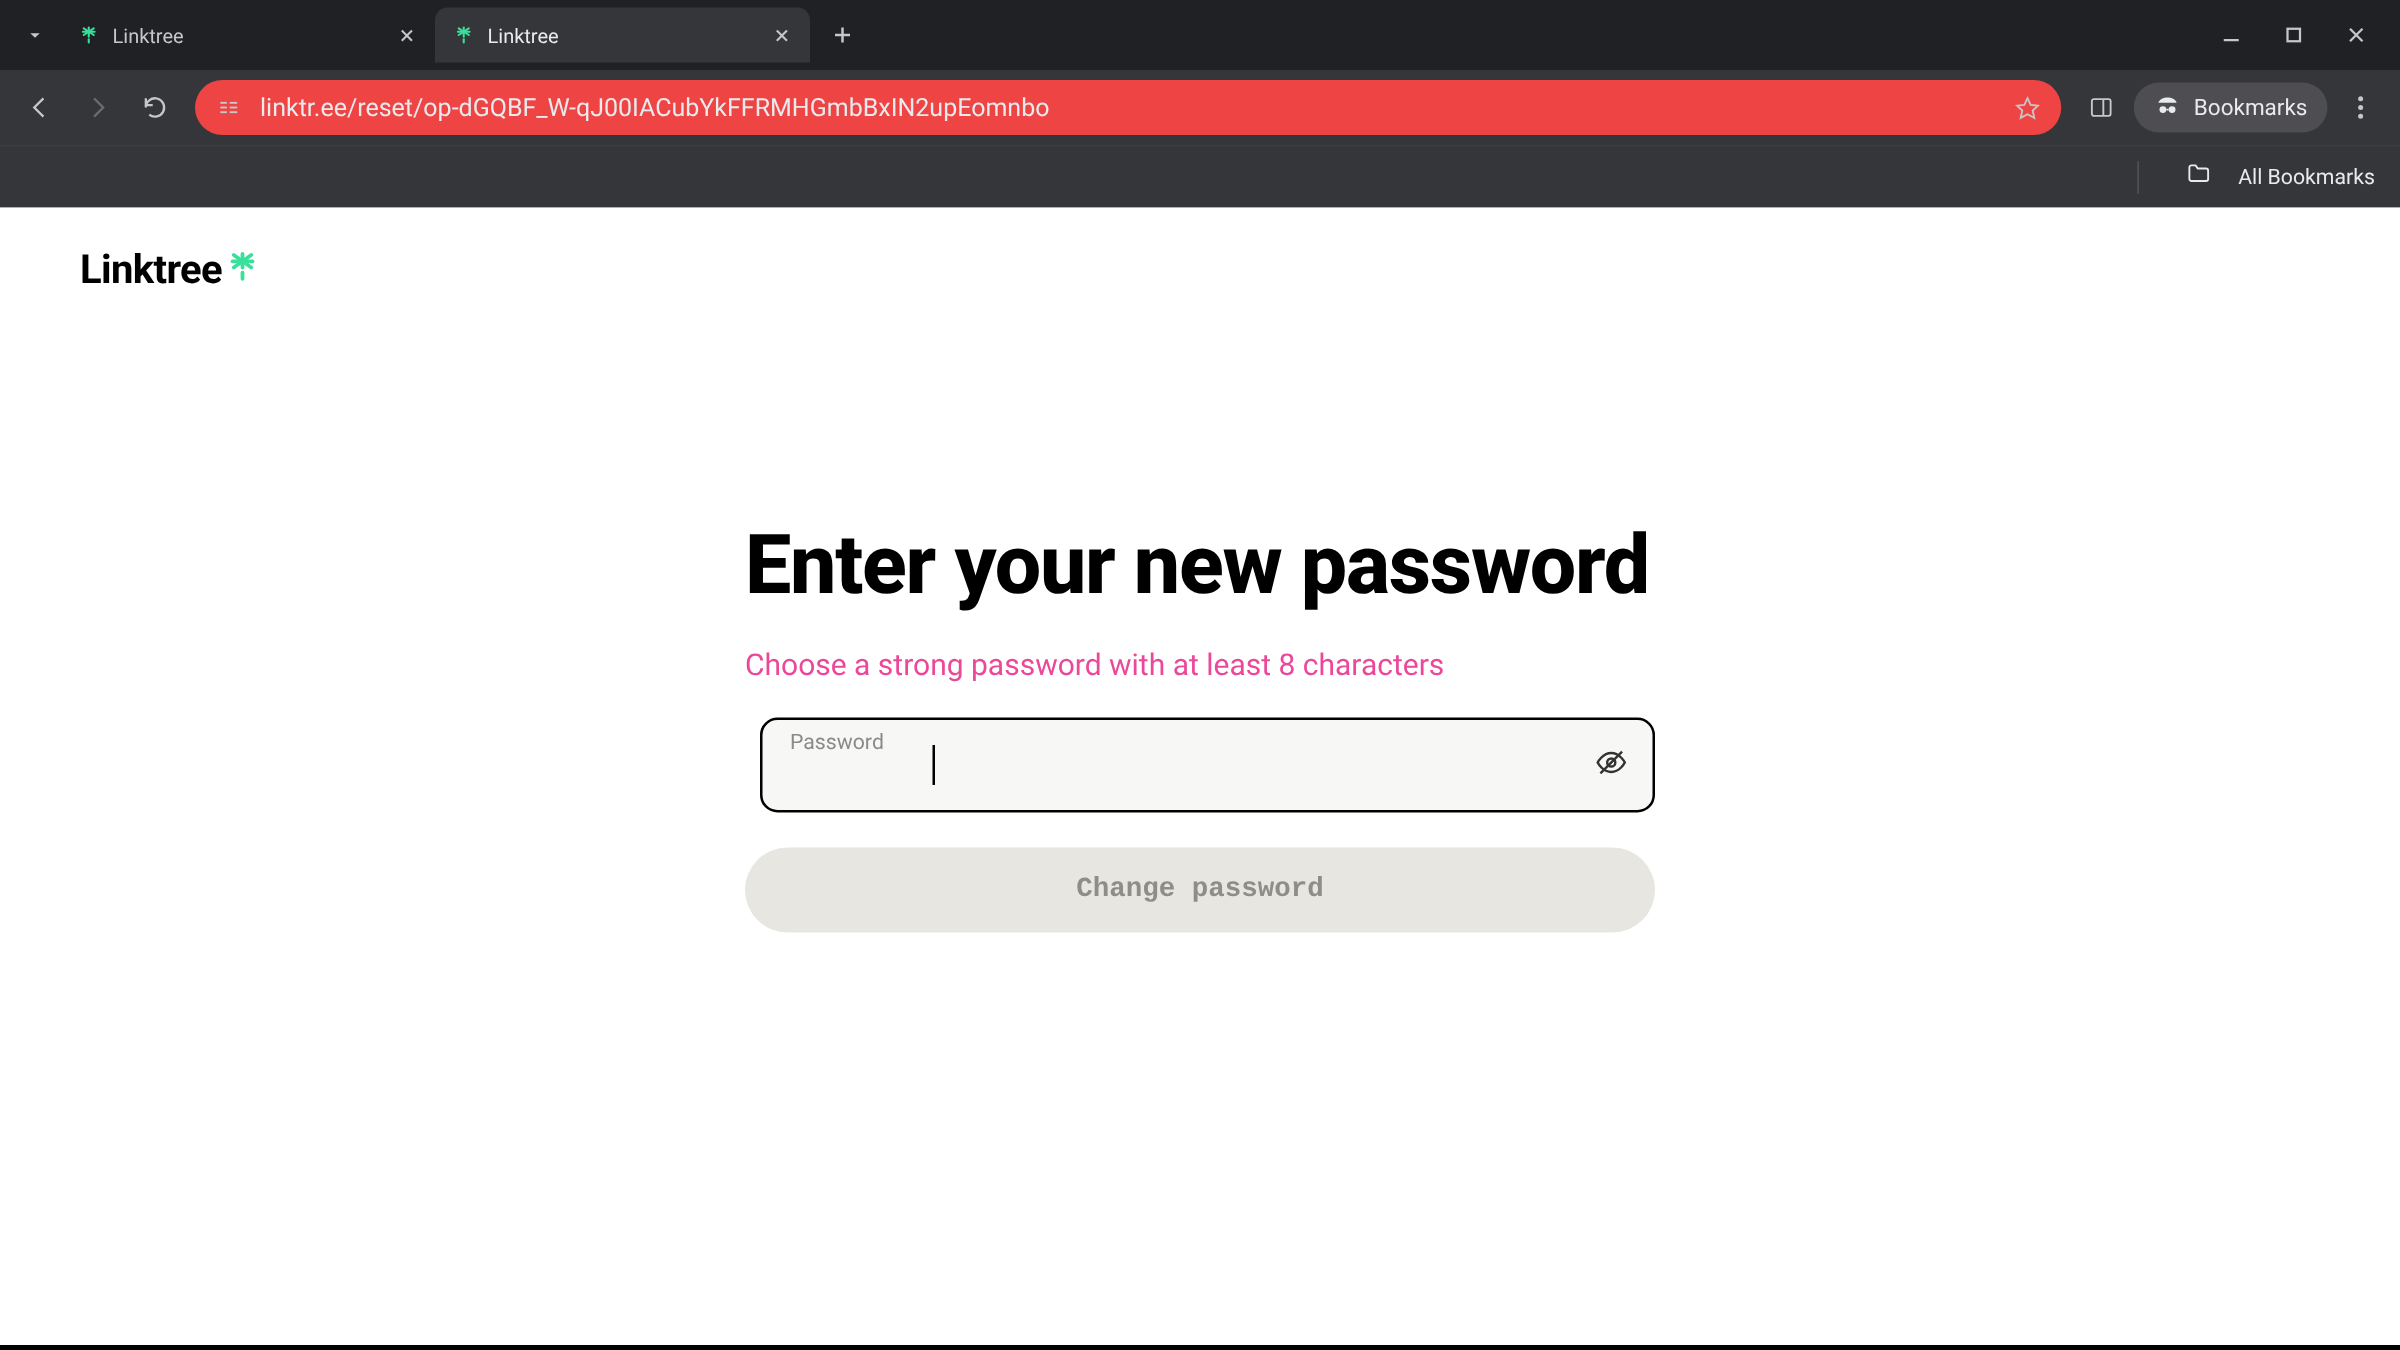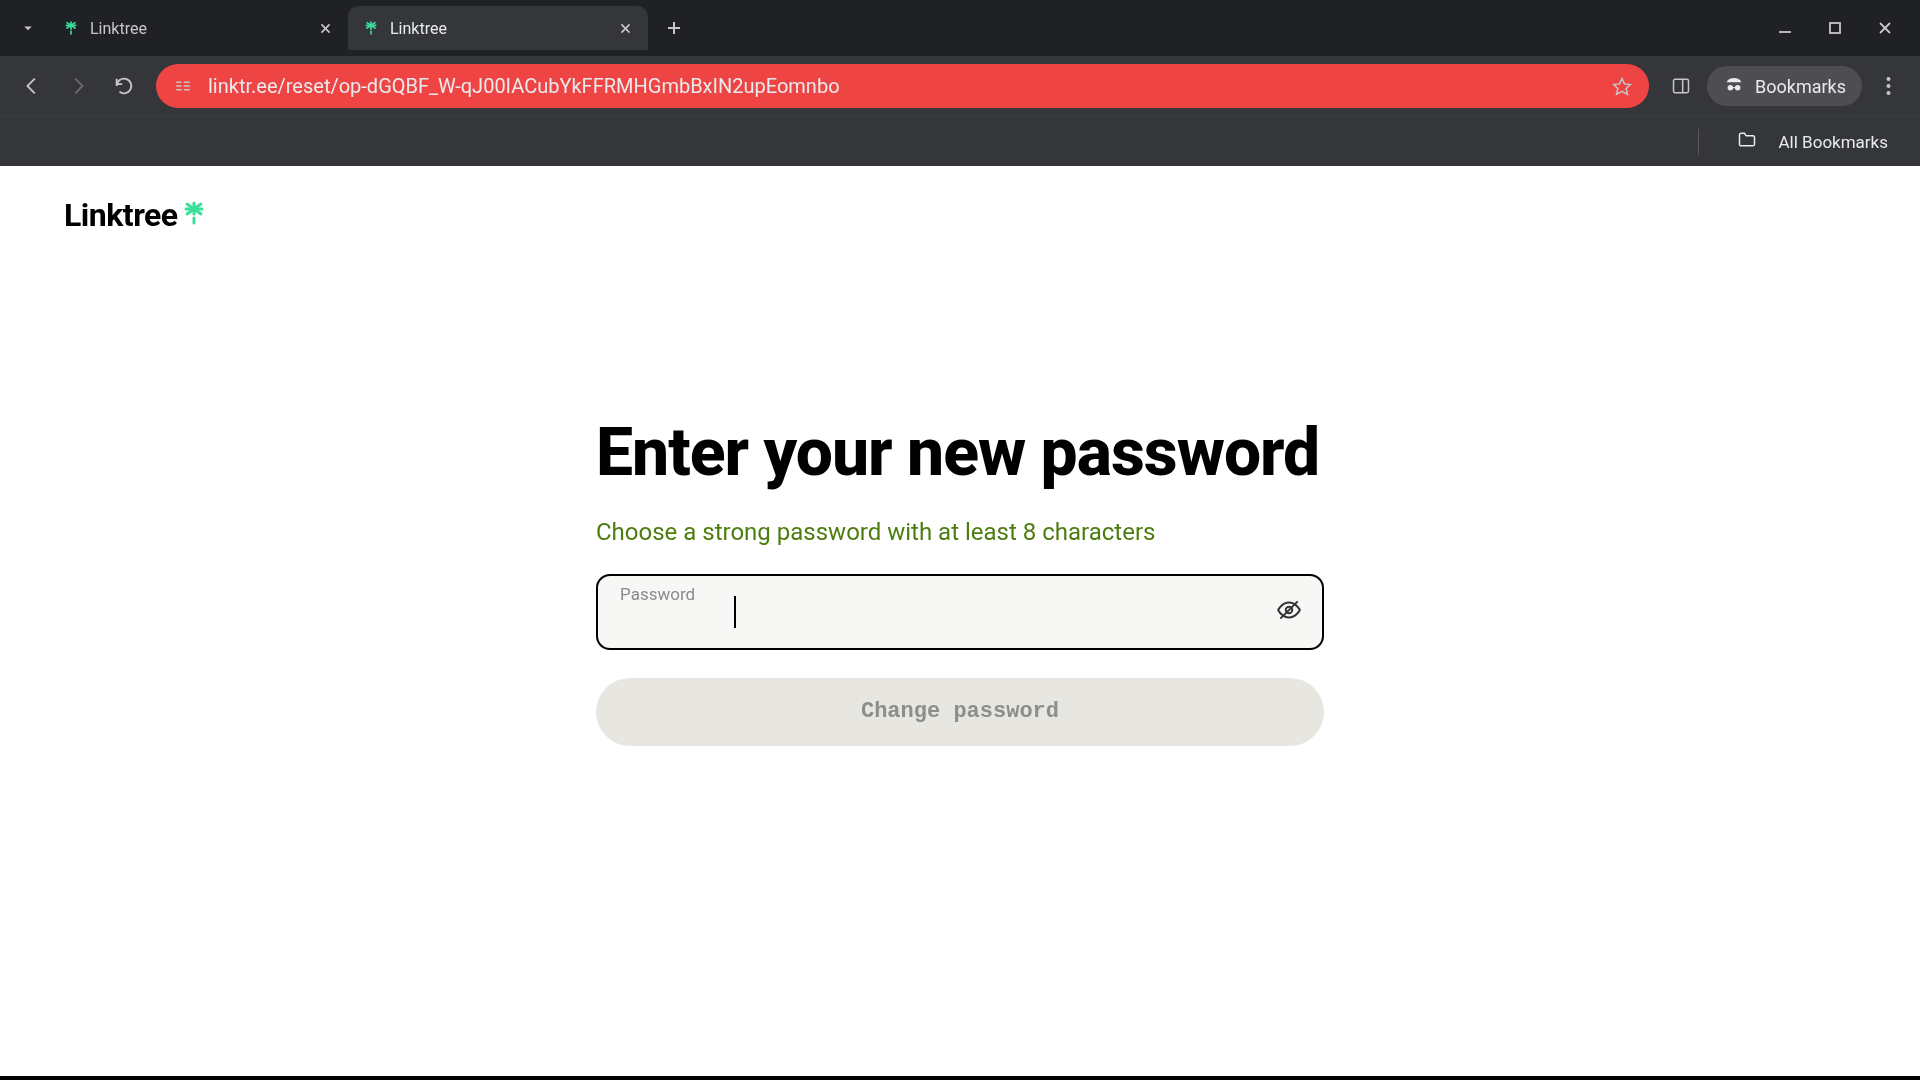--- a/index.html
+++ b/index.html
@@ -34,35 +34,35 @@
   .omnibox .url { color:#e8eaed; font-size: 20px; white-space: nowrap; overflow:hidden; }
   .omnibox .star { margin-left:auto; width:22px; height:22px; display:flex; align-items:center; justify-content:center; }
   .omnibox .star svg { width:20px; height:20px; stroke:#c7c7c7; stroke-width:1.8; fill:none; }
   .ext-btn { width:40px; height:40px; display:flex; align-items:center; justify-content:center; }
   .ext-btn svg { width:20px; height:20px; stroke:#c7c7c7; stroke-width:1.8; fill:none; }
   .incognito-pill { display:flex; align-items:center; gap:10px; background:#4d4d52; color:#e8eaed; height:40px; padding: 0 16px; border-radius: 20px; font-size: 18px; }
   .incognito-pill svg { width:22px; height:22px; fill:#e8eaed; }
   .menu-btn { width:40px; height:40px; display:flex; align-items:center; justify-content:center; }
   .menu-btn svg { width:5px; height:20px; fill:#c7c7c7; }
 
-  .bookmarksbar { display:flex; align-items:center; justify-content:flex-end; height: 50px; background:#35363a; border-top: 1px solid rgba(255,255,255,0.04); padding-right: 32px; gap: 22px; color:#e8eaed; font-size: 17px; }
+  .bookmarksbar { display:flex; align-items:center; justify-content:flex-end; height: 50px; background:#35363a; border-top: 1px solid rgba(255,255,255,0.04); padding-right: 20px; gap: 22px; color:#e8eaed; font-size: 17px; }
   .bookmarksbar .sep { width:1px; height: 26px; background:#5a5a5e; margin-right: 16px; }
   .bookmarksbar svg { width:20px; height:20px; stroke:#e8eaed; stroke-width:1.8; fill:none; }
 
   
   .page { background:#ffffff; height: calc(1080px - 56px - 60px - 50px); position: relative; }
   .logo { position:absolute; top: 30px; left: 64px; display:flex; align-items:center; gap: 4px; }
   .logo .word { font-size: 32px; font-weight: 700; color:#000; letter-spacing: -0.5px; }
   .logo svg { width: 24px; height: 24px; }
 
   .center { width: 728px; margin: 0 auto; padding-top: 250px; }
   .heading { font-size: 66px; font-weight: 800; color:#000; line-height: 1.12; letter-spacing: -1px; }
-  .subheading { margin-top: 28px; font-size: 24px; color:#4d7c0f; }
-
-  .field-wrap { position: relative; margin-top: 28px; }
+  .subheading { margin-top: 28px; font-size: 24px; color:#ec4899; }
+
+  .field-wrap { position: relative; margin-top: 28px; margin-left: 12px; }
   .field { width: 100%; height: 76px; border-radius: 14px; border: 2px solid #000; background:#f7f7f5; padding: 28px 60px 8px 22px; font-size: 20px; outline: none; }
   .floating-label { position:absolute; left: 24px; top: 10px; font-size: 17px; color:#8a8a8a; pointer-events:none; }
   .text-cursor { position:absolute; left: 138px; top: 22px; width: 2px; height: 32px; background:#000; pointer-events:none; }
   .eye-btn { position:absolute; right: 20px; top: 50%; transform: translateY(-50%); width: 30px; height: 30px; display:flex; align-items:center; justify-content:center; background:transparent; border:none; cursor:pointer; }
   .eye-btn svg { width: 26px; height: 26px; stroke:#333; stroke-width:1.8; fill:none; }
 
   .submit { width:100%; height: 68px; margin-top: 28px; border-radius: 34px; border:none; background:#e7e6e1; color:#8d8d8a; font-size: 22px; font-weight: 600; cursor: not-allowed; font-family: Liberation Mono, monospace; }
 
   .taskbar-hint { position:absolute; bottom:0; left:0; right:0; height: 4px; background:#000; }
 </style>

